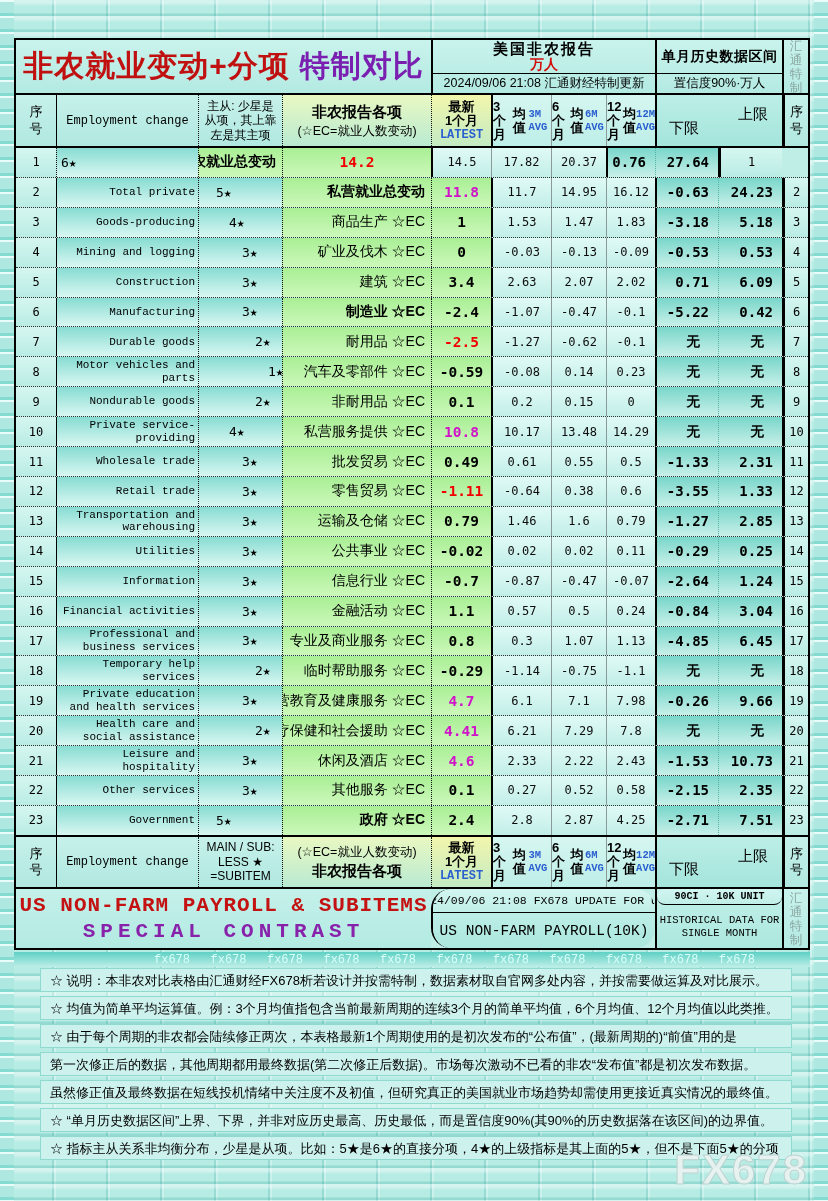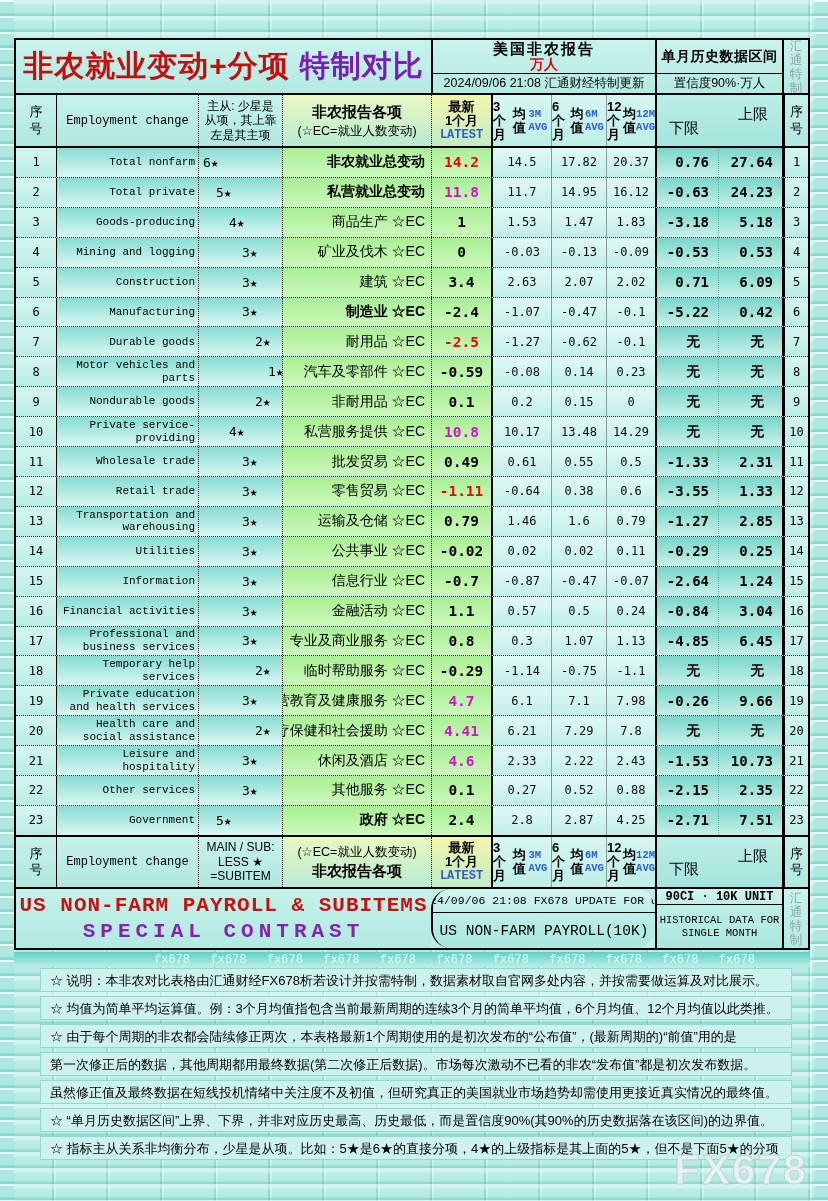--- a/index.html
+++ b/index.html
@@ -97,21 +97,21 @@
   .b-mid{ flex-direction:column; border-left:2px solid #000;border-radius:20px; }
   .b-m1{ height:24px; width:100%; display:flex; align-items:center; justify-content:center;
     background:linear-gradient(180deg,#d2f5f0,#c0efe8); border-bottom:1px solid #000;
     font-family:"Liberation Mono",monospace; font-size:11.5px; white-space:nowrap;}
   .b-m2{ flex:1; width:100%; display:flex; align-items:center; justify-content:center;
     background:linear-gradient(180deg,#bceee6,#abe7de);
     font-family:"Liberation Mono",monospace; font-size:14.5px; white-space:nowrap;}
   .b-right{ flex-direction:column; border-left:2px solid #000; }
   .b-r1{ height:16px; width:100%; display:flex; align-items:center; justify-content:center;
     background:linear-gradient(180deg,#d2f5f0,#c0efe8); border-bottom:1px solid #000;
-    font-family:"Liberation Mono",monospace; font-size:12px; font-weight:bold; white-space:nowrap;}
+    font-family:"Liberation Mono",monospace; font-size:10px; font-weight:bold; white-space:nowrap;border-radius:8px;}
   .b-r2{ flex:1; width:100%; display:flex; align-items:center; justify-content:center; text-align:center;
     background:linear-gradient(180deg,#bceee6,#abe7de);
     font-family:"Liberation Mono",monospace; font-size:10.5px; line-height:13px; }
   .b-badge{ border-left:2px solid #000; background:linear-gradient(180deg,#c9f3ec,#b3eae2);
     color:#8aa5a0; font-size:12.5px; line-height:14px; }
 
   
   .strip{ position:absolute; left:14px; top:952px; width:796px; height:15px; z-index:3;
     display:flex; justify-content:space-between; padding:0 55px 0 140px; align-items:center;
     background:linear-gradient(180deg,#5fd0c4,#bdeee7);
@@ -192,21 +192,20 @@
       <span class="up">上限</span>
     </div>
     <div class="cell h h-idx2">
         <span class="wrap1">序号</span>
       </div>
   </div>
 
   <div id="rows">
       <div class="row">
         <div class="cell c-idx">1</div>
-        <div class="cell c-en">Total nonfarm</div>
         <div class="cell c-star" style="padding-left: 4px;">6★</div>
         <div class="cell c-cn b">非农就业总变动</div>
         <div class="cell c-latest" style="color: rgb(242, 0, 0);">14.2</div>
         <div class="cell c-avg first">14.5</div>
         <div class="cell c-avg">17.82</div>
         <div class="cell c-avg">20.37</div>
         <div class="cell c-low">0.76</div>
         <div class="cell c-up">27.64</div>
         <div class="cell c-idx2">1</div>
       </div>
@@ -471,21 +470,21 @@
         <div class="cell c-idx2">21</div>
       </div>
       <div class="row">
         <div class="cell c-idx">22</div>
         <div class="cell c-en">Other services</div>
         <div class="cell c-star" style="padding-left: 43px;">3★</div>
         <div class="cell c-cn">其他服务 ☆EC</div>
         <div class="cell c-latest" style="color: rgb(0, 0, 0);">0.1</div>
         <div class="cell c-avg first">0.27</div>
         <div class="cell c-avg">0.52</div>
-        <div class="cell c-avg">0.88</div>
+        <div class="cell c-avg">0.58</div>
         <div class="cell c-low">-2.15</div>
         <div class="cell c-up">2.35</div>
         <div class="cell c-idx2">22</div>
       </div>
       <div class="row">
         <div class="cell c-idx">23</div>
         <div class="cell c-en">Government</div>
         <div class="cell c-star" style="padding-left: 17px;">5★</div>
         <div class="cell c-cn b">政府 ☆EC</div>
         <div class="cell c-latest" style="color: rgb(0, 0, 0);">2.4</div>

